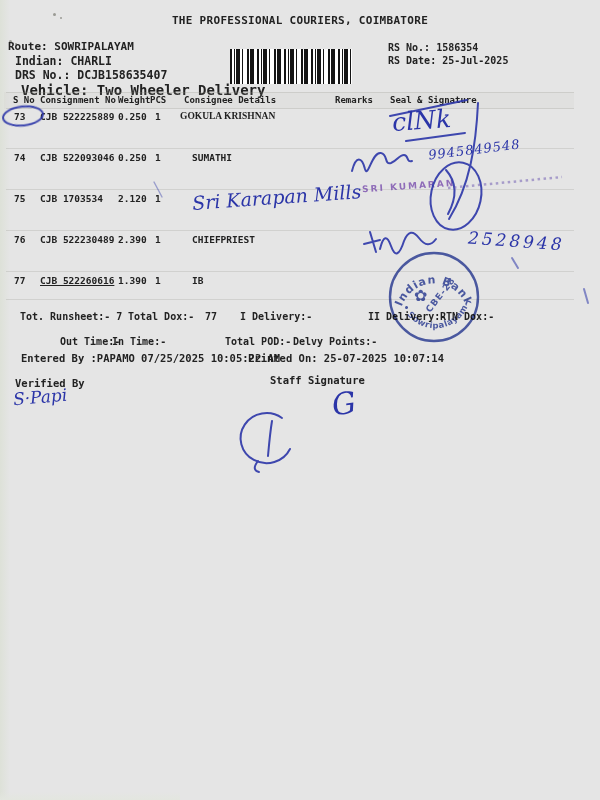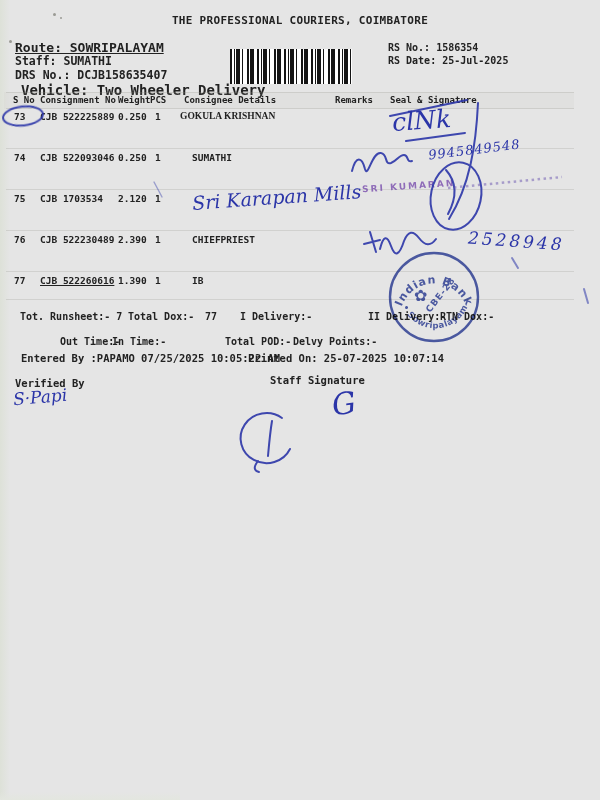--- a/index.html
+++ b/index.html
@@ -32,22 +32,22 @@
 
   <div class="edge"></div>
   <div class="edge-b"></div>
   <div class="mark" style="left:53px;top:13px;width:3px;height:3px;"></div>
   <div class="mark" style="left:60px;top:17px;width:2px;height:2px;"></div>
   <div class="mark" style="left:9px;top:40px;width:3px;height:3px;"></div>
   <div class="mark" style="left:15px;top:43px;width:2px;height:2px;"></div>
 
   <div class="abs t" style="left:0;right:0;top:14px;text-align:center;font-size:11px;letter-spacing:.3px;">THE PROFESSIONAL COURIERS, COIMBATORE</div>
 
-  <div class="abs t" style="left:15px;top:40px;font-size:13px;text-decoration:underline;">Route: SOWRIPALAYAM</div>
-  <div class="abs t" style="left:15px;top:54px;font-size:11.5px;">Staff: SUMATHI</div>
+  <div class="abs t" style="left:8px;top:40px;font-size:11px;">Route: SOWRIPALAYAM</div>
+  <div class="abs t" style="left:15px;top:54px;font-size:11.5px;">Indian: CHARLI</div>
   <div class="abs t" style="left:15px;top:68px;font-size:11.5px;">DRS No.: DCJB158635407</div>
   <div class="abs t" style="left:21px;top:82px;font-size:14px;">Vehicle: Two Wheeler Delivery</div>
 
   <div class="barcode"></div>
 
   <div class="abs t" style="left:388px;top:42px;font-size:10px;">RS No.: 1586354</div>
   <div class="abs t" style="left:388px;top:55px;font-size:10px;">RS Date: 25-Jul-2025</div>
 
   <div class="thbg"></div>
   <div class="sep" style="top:92px;"></div>

